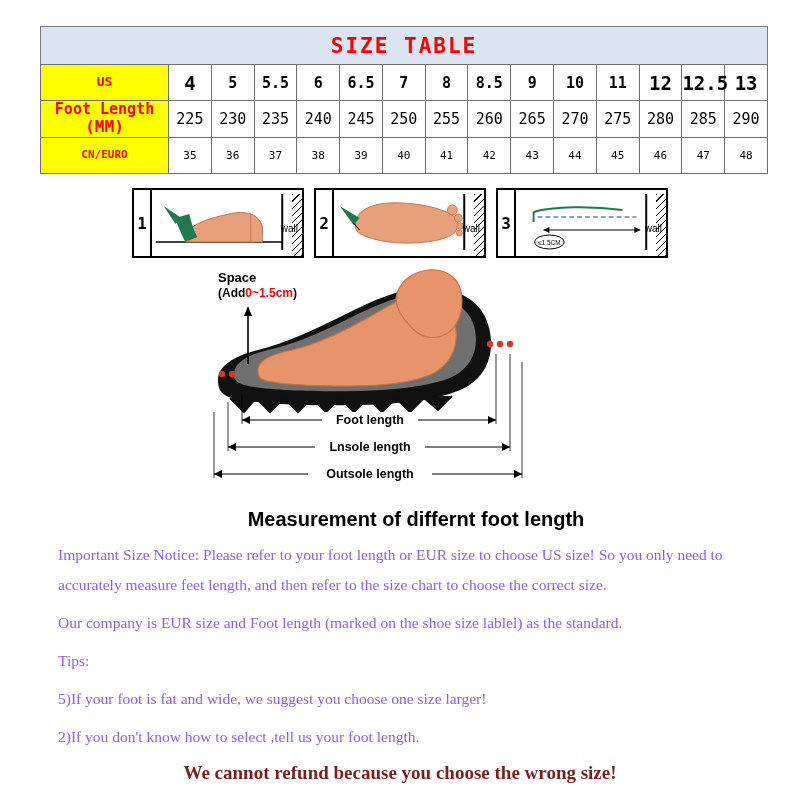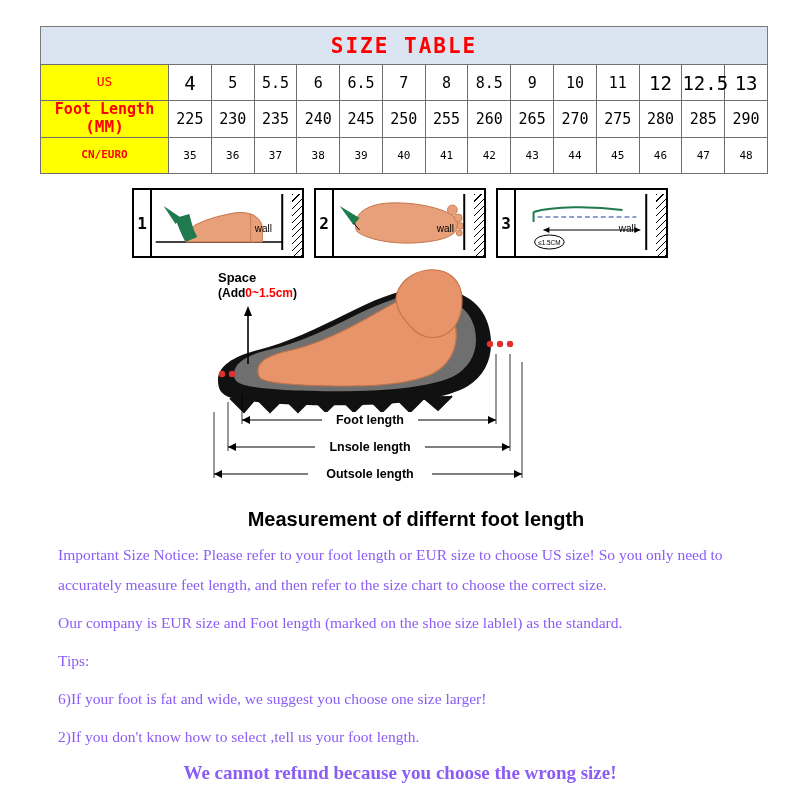--- a/index.html
+++ b/index.html
@@ -53,21 +53,21 @@
   table.size td.rowhead {
     background: #ffff00;
     color: #ff0000;
     font-weight: bold;
     font-size: 13px;
     width: 128px;
     line-height: 1.15;
     font-family: "DejaVu Sans Mono", monospace;
   }
   table.size td.rowhead small { display: block; font-size: 16px; }
-  table.size tr.us td { font-weight: normal; }
+  table.size tr.us td { font-weight: bold; }
   table.size tr.us td.c0,
   table.size tr.us td.c11,
   table.size tr.us td.c12,
   table.size tr.us td.c13 { font-size: 19px; }
   table.size tr.fl td { font-size: 15px; }
   table.size tr.cn td { font-size: 11px; }
   .foot-row td.rowhead { font-size: 12.5px; }
 
   
   .steps {
@@ -86,21 +86,21 @@
   .step .num {
     position: absolute; left: 0; top: 0;
     width: 18px; height: 100%;
     background: #fff;
     border-right: 2px solid #000;
     display: flex; align-items: center; justify-content: center;
     font-family: "DejaVu Sans Mono", monospace;
     font-weight: bold; font-size: 16px;
   }
   .step .wall-label {
-    position: absolute; right: 30px; bottom: 22px;
+    position: absolute; right: 4px; bottom: 22px;
     font-size: 10px; color: #000;
     font-family: "Liberation Sans", sans-serif;
     margin-left: 40px;
   }
   .step .hatch {
     position: absolute; right: 0px; top: 4px;
     width: 10px; height: 62px;
     background:
       repeating-linear-gradient(-45deg, #000 0 1px, transparent 1px 5px);
   }
@@ -143,21 +143,21 @@
     line-height: 30px;
   }
   .notice p { margin: 0 0 8px 0; }
   .warn {
     position: absolute;
     left: 0; right: 0; top: 762px;
     text-align: center;
     font-family: "Liberation Serif", serif;
     font-weight: bold;
     font-size: 19px;
-    color: #8b5cf6;
+    color: #7f1d1d;
   }
   svg { display: block; }
 </style>
 </head>
 <body>
 
 <div id="page">
 
   <div class="table-wrap">
     <div class="title-bar">
@@ -348,19 +348,19 @@
       <div class="sub"><span>(Add</span><span class="red">0~1.5cm</span><span>)</span></div>
     </div>
   </div>
 
   <div class="caption">Measurement of differnt foot length</div>
 
   <div class="notice">
     <p>Important Size Notice: Please refer to your foot length or EUR size to choose US size! So you only need to accurately measure feet length, and then refer to the size chart to choose the correct size.</p>
     <p>Our company is EUR size and Foot length (marked on the shoe size lablel) as the standard.</p>
     <p>Tips:</p>
-    <p>6)If your foot is fat and wide, we suggest you choose one size larger!</p>
+    <p>5)If your foot is fat and wide, we suggest you choose one size larger!</p>
     <p>2)If you don't know how to select ,tell us your foot length.</p>
   </div>
 
   <div class="warn">We cannot refund because you choose the wrong size!</div>
 
 </div>
 
 </body></html>

